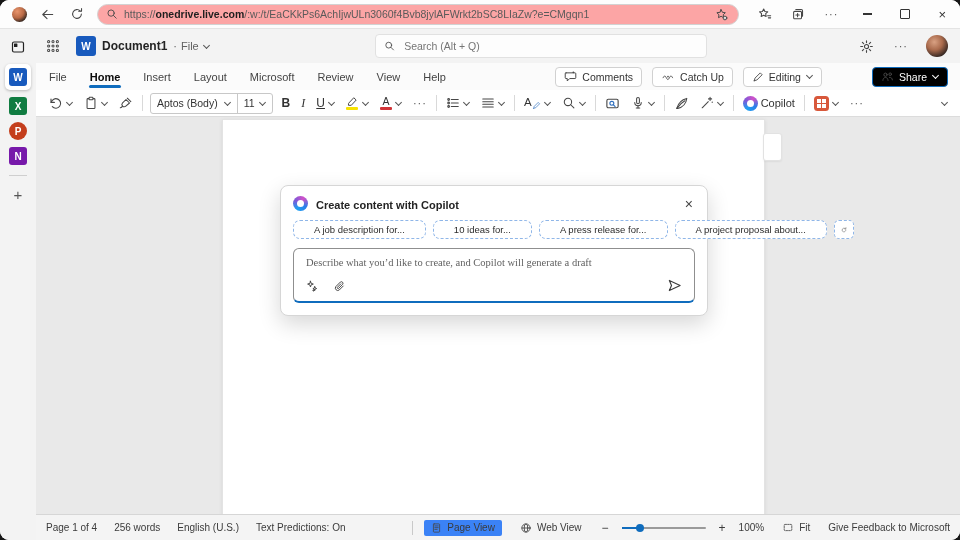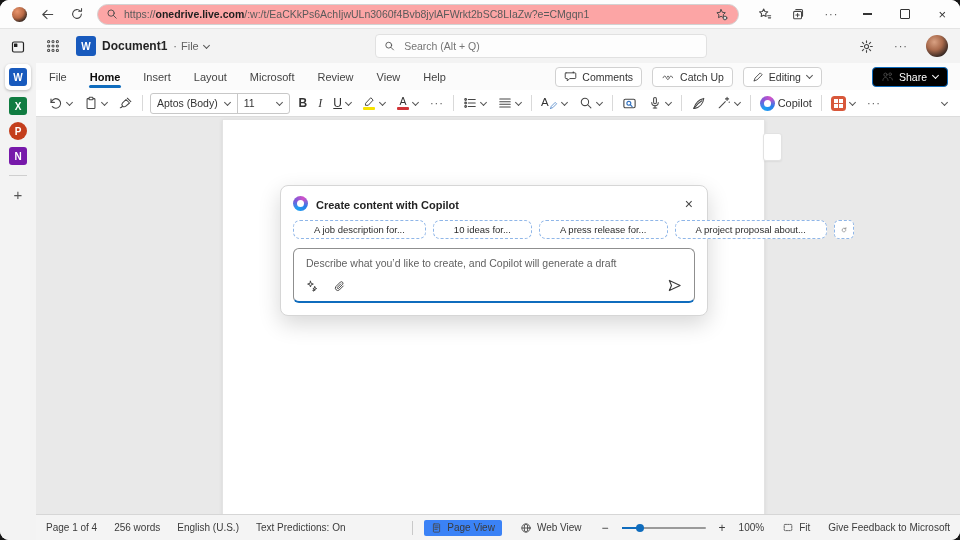--- a/index.html
+++ b/index.html
@@ -47,21 +47,21 @@
   .menu-right{margin-left:auto;display:flex;align-items:center;gap:10px;padding-left:27px;}
   .pill-btn{height:20px;border:1px solid #d1d1d1;border-radius:4px;background:#fff;display:flex;align-items:center;gap:5px;padding:0 8px;font-size:10.5px;color:#333;cursor:pointer;font-family:inherit;}
   .pill-btn.primary{background:#000000;border-color:#0f6cbd;color:#fff;margin-left:40px;}
   .pill-btn.primary .chev::before{border-color:#fff;}
   
   .ribbon{height:26px;background:#fff;border-bottom:1px solid #dcdcdc;display:flex;align-items:center;padding:0 10px;gap:7px;flex:0 0 auto;}
   .rb{display:flex;align-items:center;gap:3px;background:none;border:none;padding:2px 2px;cursor:pointer;font-family:inherit;}
   .rdiv{width:1px;height:16px;background:#d9d9d9;flex:0 0 auto;}
   .font-box{display:flex;align-items:center;border:1px solid #c8c8c8;border-radius:3px;height:19px;overflow:hidden;}
   .font-name{display:flex;align-items:center;gap:6px;padding:0 6px;font-size:10.5px;color:#333;border-right:1px solid #c8c8c8;height:100%;cursor:pointer;}
-  .font-size{display:flex;align-items:center;gap:21px;padding:0 6px;font-size:10.5px;color:#333;height:100%;cursor:pointer;}
+  .font-size{display:flex;align-items:center;gap:4px;padding:0 6px;font-size:10.5px;color:#333;height:100%;cursor:pointer;}
   .fmt-letter{font-size:12px;color:#333;line-height:1;}
   .stack{display:flex;flex-direction:column;align-items:center;gap:1px;}
   .color-bar{width:12px;height:3px;border-radius:1px;}
   .more-dots{font-size:11px;color:#555;letter-spacing:1px;line-height:1;}
   .copilot-logo{width:15px;height:15px;border-radius:50%;background:conic-gradient(from 210deg,#1aa0f2,#7c5bd8,#d250c8,#2b7de9,#1aa0f2);position:relative;flex:0 0 auto;}
   .copilot-logo::after{content:'';position:absolute;inset:4px;background:#fff;border-radius:50%;}
   .copilot-label{font-size:11px;color:#333;text-align:center;}
   .addins{width:15px;height:15px;border-radius:3.5px;background:#d8583b;position:relative;}
   .addins::before{content:'';position:absolute;top:3px;left:3px;width:4px;height:4px;background:#fff;box-shadow:5px 0 #fff,0 5px #fff,5px 5px #fff;}
   .ribbon-spacer{flex:1;}
@@ -71,21 +71,21 @@
   .comment-anchor{position:absolute;left:727px;top:16px;width:17px;height:26px;background:#fff;border:1px solid #e2e2e2;border-radius:3px;box-shadow:0 1px 2px rgba(0,0,0,.06);}
   
   .cop-dialog{position:absolute;left:244px;top:68px;width:428px;background:#fff;border:1px solid #d6d6d6;border-radius:8px;box-shadow:0 8px 22px rgba(0,0,0,.16);padding:10px 12px 12px;box-sizing:border-box;}
   .cop-head{display:flex;align-items:flex-end;gap:8px;}
   .cop-title{font-size:11px;font-weight:700;color:#242424;}
   .cop-close{margin-left:auto;background:none;border:none;font-size:14px;color:#444;line-height:1;cursor:pointer;padding:0 2px;}
   .chip-row{display:flex;align-items:center;gap:7px;margin-top:9px;}
   .chip{border:1px dashed #8fb6e8;border-radius:7px;background:#fff;padding:3px 20px;font-size:9.5px;color:#2b2b2b;white-space:nowrap;cursor:pointer;font-family:inherit;}
   .chip-refresh{width:20px;height:19px;border:1px dashed #8fb6e8;border-radius:5px;background:#fff;display:flex;align-items:center;justify-content:center;cursor:pointer;}
   .prompt-box{margin-top:9px;border:1px solid #8f8f8f;border-bottom:2.5px solid #0f6cbd;border-radius:6px;height:52px;position:relative;}
-  .prompt-box textarea{position:absolute;top:6px;left:10px;right:10px;height:24px;border:none;outline:none;resize:none;font-size:10.5px;color:#424242;font-family:Liberation Sans, sans-serif;background:transparent;}
+  .prompt-box textarea{position:absolute;top:6px;left:10px;right:10px;height:24px;border:none;outline:none;resize:none;font-size:10.5px;color:#424242;font-family:Liberation Serif, serif;background:transparent;}
   .prompt-box textarea::placeholder{color:#616161;}
   .prompt-icons{position:absolute;left:10px;bottom:6px;display:flex;align-items:center;gap:10px;}
   .send-btn{position:absolute;right:10px;bottom:6px;background:none;border:none;padding:2px;cursor:pointer;}
   
   .status-bar{height:25px;background:#f4f4f4;border-top:1px solid #d6d6d6;display:flex;align-items:center;padding:0 10px;font-size:10px;color:#3b3b3b;gap:17px;flex:0 0 auto;}
   .sb-item{white-space:nowrap;cursor:pointer;background:none;border:none;font-size:10px;color:#3b3b3b;font-family:inherit;padding:0;}
   .sb-right{margin-left:auto;display:flex;align-items:center;gap:11px;}
   .sb-sep{width:1px;height:14px;background:#c9c9c9;}
   .view-btn{display:flex;align-items:center;gap:5px;padding:2px 7px;border-radius:2px;background:none;border:none;font-size:10px;color:#3b3b3b;cursor:pointer;font-family:inherit;}
   .view-btn.selected{background:#3b82f6;}

